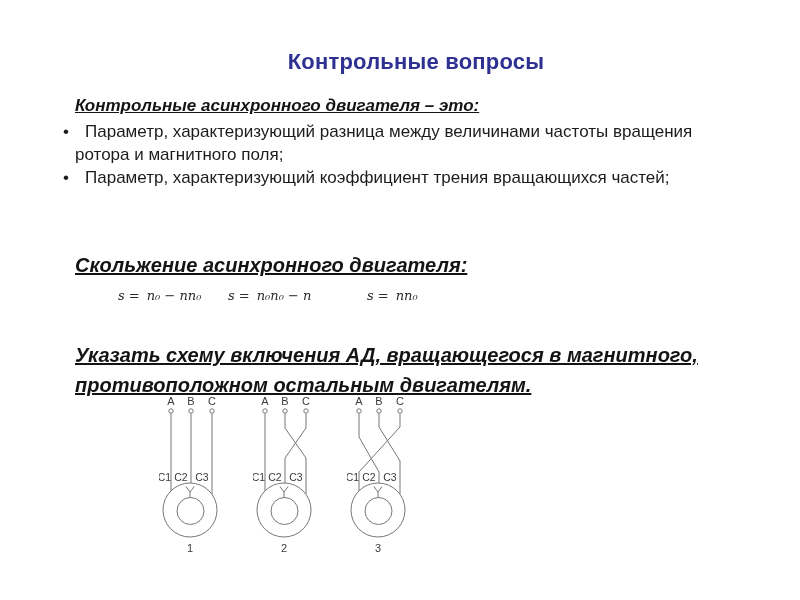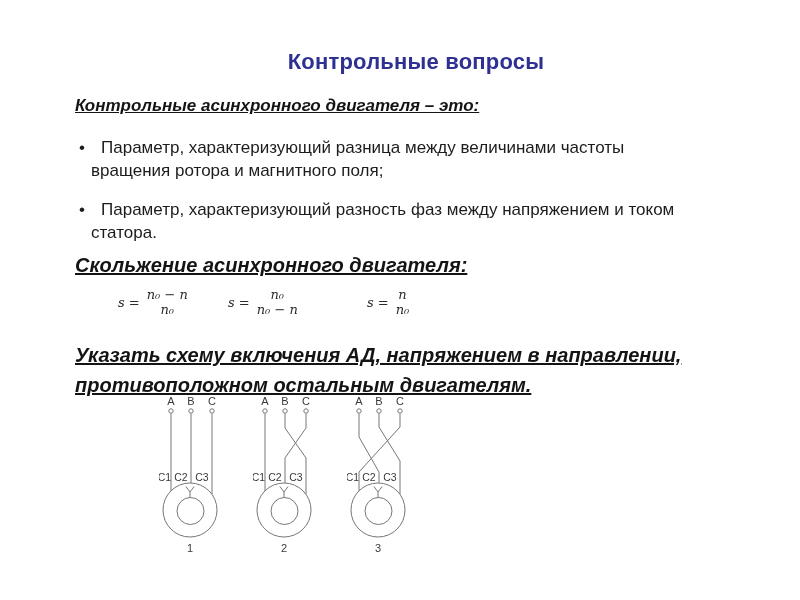--- a/index.html
+++ b/index.html
@@ -16,28 +16,28 @@
     text-decoration:underline;color:#141414;
   }
   .h1{top:96px;font-size:17px;}
   .h2{top:254px;font-size:20px;}
   .h3{top:340px;font-size:20px;line-height:30px;width:700px;}
   .bullets{
     position:absolute;left:63px;top:120px;width:645px;
     font-size:17px;line-height:23px;color:#1c1c1c;
     list-style:none;margin:0;padding:0;
   }
-  .bullets li{padding-left:12px;text-indent:-12px;margin:16px;}
+  .bullets li{padding-left:12px;text-indent:-12px;margin:0;}
   .bullets .bmark{display:inline-block;width:22px;text-indent:0;}
   .formulas{position:absolute;left:0;top:286px;width:800px;height:48px;}
   .formula{
     position:absolute;display:flex;align-items:center;gap:7px;
     font-family:"DejaVu Serif",serif;font-style:italic;font-size:13px;color:#2a2a2a;
   }
-  .formula .frac{display:inline-flex;flex-direction:column;align-items:center;row-gap:2px;line-height:13px;}
+  .formula .frac{display:inline-flex;flex-direction:row;row-gap:2px;line-height:13px;}
   .f1{left:118px;top:2px;}
   .f2{left:228px;top:2px;}
   .f3{left:367px;top:2px;}
   .diagrams{position:absolute;left:159px;top:394px;display:flex;}
   .diagrams svg{display:block;}
   .wire{fill:none;stroke:#777777;stroke-width:1;}
   .node{fill:#ffffff;stroke:#777777;stroke-width:1;}
   .motor{fill:none;stroke:#777777;stroke-width:1;}
   .dlabel{font-family:"Liberation Sans",sans-serif;font-size:11px;fill:#3a3a3a;}
   .clabel{font-family:"Liberation Sans",sans-serif;font-size:10.5px;fill:#3a3a3a;}
@@ -46,21 +46,21 @@
 <body>
 
 <div class="slide">
 
   <div class="title">Контрольные вопросы</div>
 
   <div class="h-q h1">Контрольные асинхронного двигателя – это:</div>
 
   <ul class="bullets">
     <li><span class="bmark">•</span><span>Параметр, характеризующий разница между величинами частоты вращения ротора и магнитного поля;</span></li>
-    <li><span class="bmark">•</span><span>Параметр, характеризующий разность фаз между напряжением и током статора.</span></li>
+    <li><span class="bmark">•</span><span>Параметр, характеризующий коэффициент трения вращающихся частей;</span></li>
   </ul>
 
   <div class="h-q h2">Скольжение асинхронного двигателя:</div>
 
   <div class="formulas">
     <span class="formula f1">
       <span>s =</span>
       <span class="frac">
         <span>n₀ − n</span>
         <span>n₀</span>
@@ -76,21 +76,21 @@
     <span class="formula f3">
       <span>s =</span>
       <span class="frac">
         <span>n</span>
         <span>n₀</span>
       </span>
     </span>
   </div>
 
   <div class="h-q h3">
-    <div>Указать схему включения АД, напряжением в направлении,</div>
+    <div>Указать схему включения АД, вращающегося в магнитного,</div>
     <div>противоположном остальным двигателям.</div>
   </div>
 
   <div class="diagrams">
 
     <svg width="94" height="168" viewBox="0 0 94 168">
       <text class="dlabel" x="12" y="11" text-anchor="middle">A</text>
       <text class="dlabel" x="32" y="11" text-anchor="middle">B</text>
       <text class="dlabel" x="53" y="11" text-anchor="middle">C</text>
       <circle class="node" cx="12" cy="17" r="2.2"></circle>

